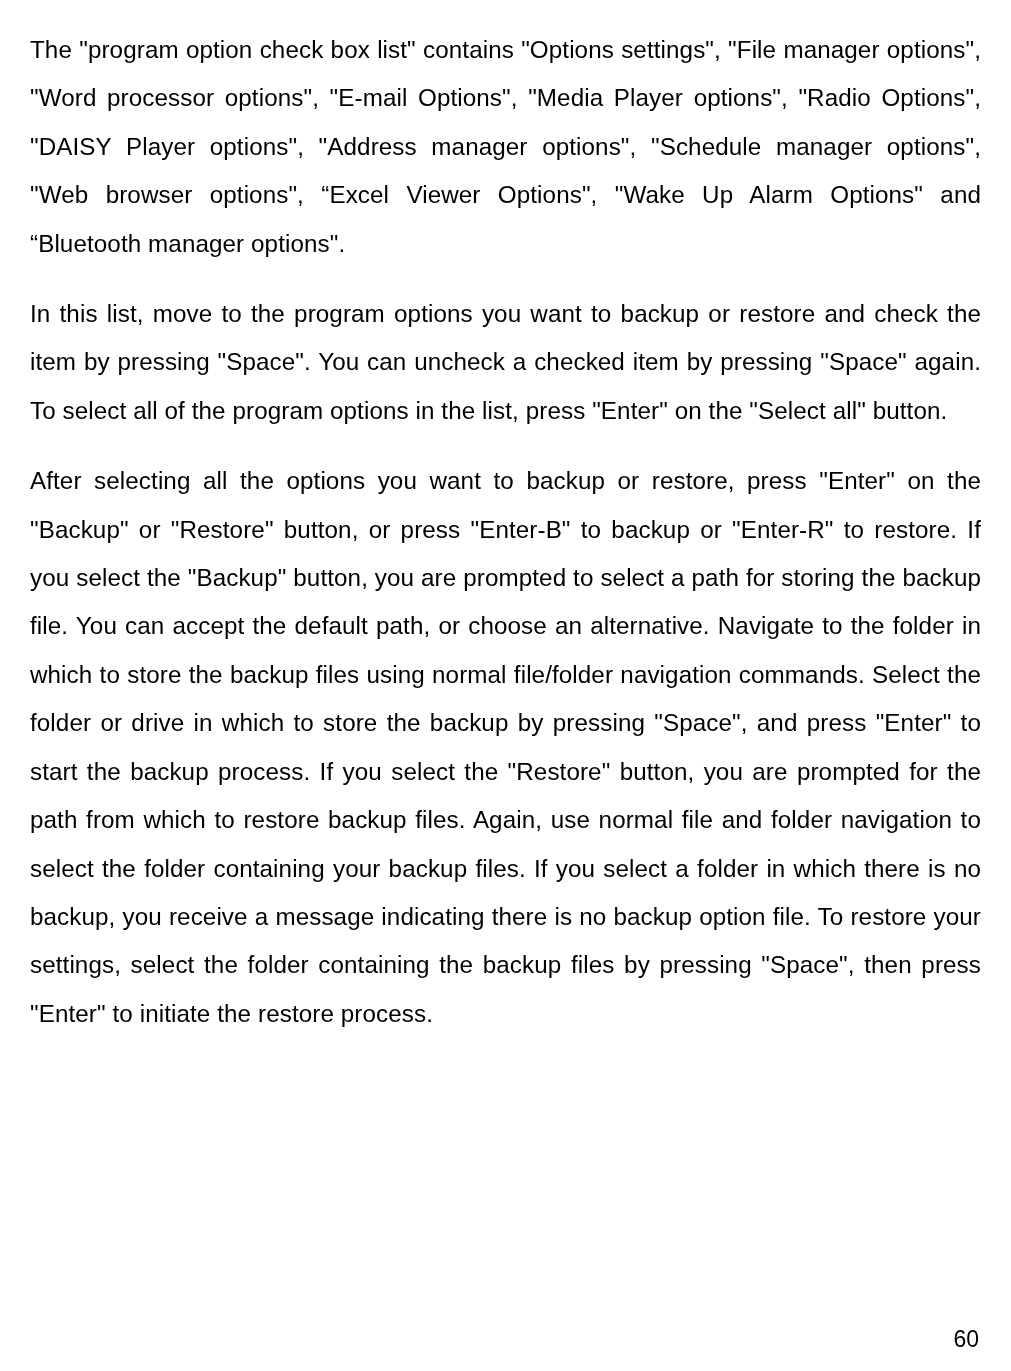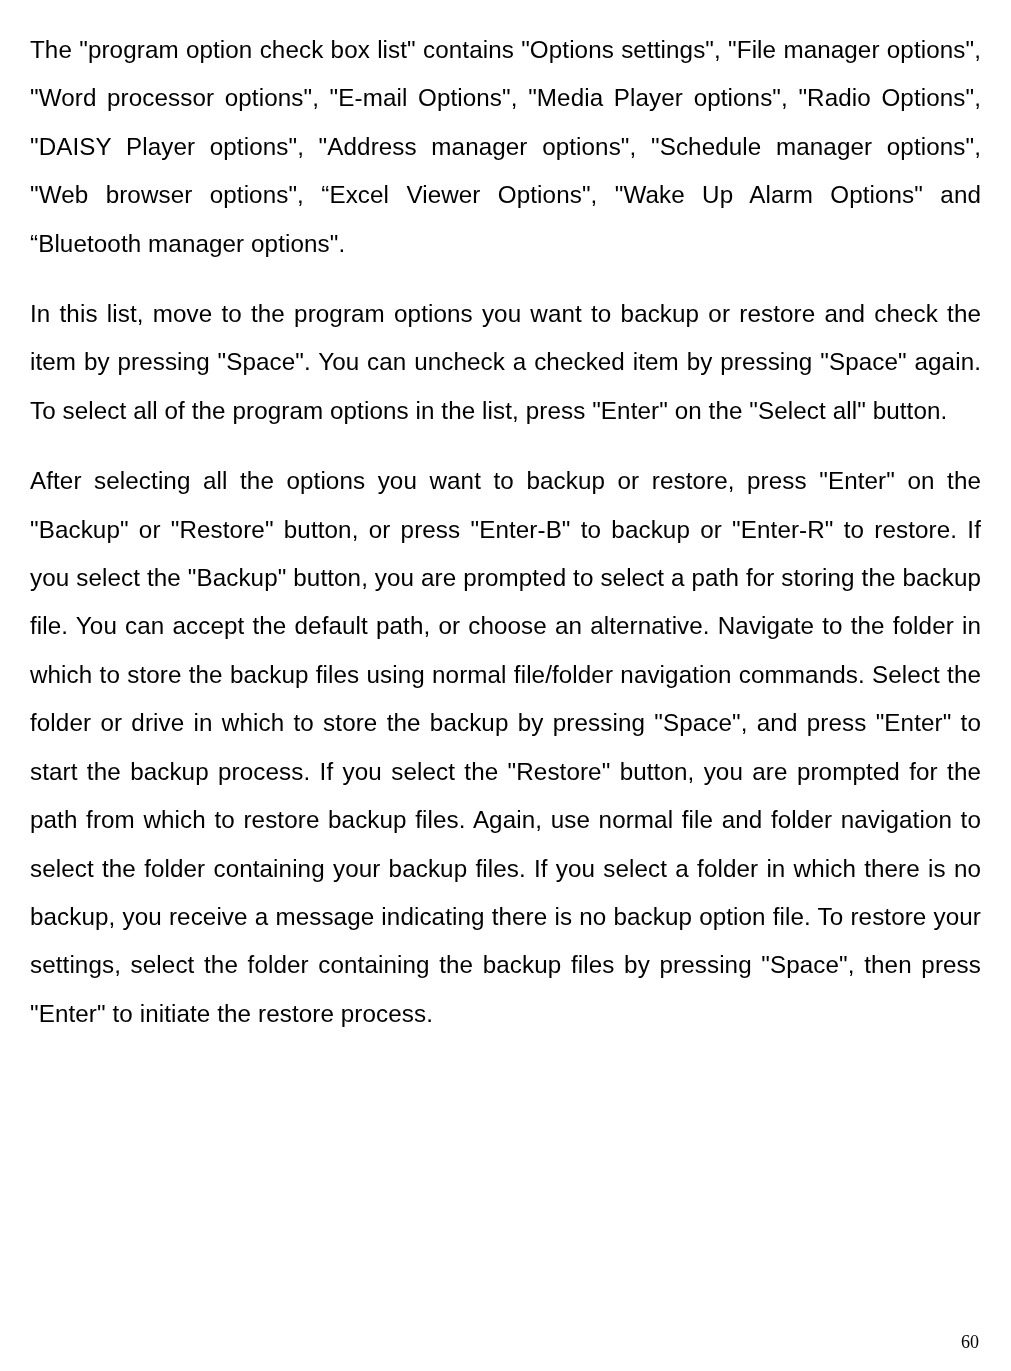--- a/index.html
+++ b/index.html
@@ -17,22 +17,22 @@
       line-height: 2.0;
       text-align: justify;
       text-justify: inter-word;
       margin-bottom: 22px;
       letter-spacing: 0.1px;
     }
     .pagenum {
       position: absolute;
       bottom: 18px;
       right: 32px;
-      font-family: Liberation Serif, serif;
-      font-size: 18px;
+      font-family: Liberation Sans, sans-serif;
+      font-size: 23px;
       color: #000;
     }
   </style>
 </head>
 <body>
 
 <p class="para">The "program option check box list" contains "Options settings", "File manager options", "Word processor options", "E-mail Options", "Media Player options", "Radio Options", "DAISY Player options", "Address manager options", "Schedule manager options", "Web browser options", “Excel Viewer Options", "Wake Up Alarm Options" and “Bluetooth manager options".</p>
 <p class="para">In this list, move to the program options you want to backup or restore and check the item by pressing "Space". You can uncheck a checked item by pressing "Space" again. To select all of the program options in the list, press "Enter" on the "Select all" button.</p>
 <p class="para">After selecting all the options you want to backup or restore, press "Enter" on the "Backup" or "Restore" button, or press "Enter-B" to backup or "Enter-R" to restore. If you select the "Backup" button, you are prompted to select a path for storing the backup file. You can accept the default path, or choose an alternative. Navigate to the folder in which to store the backup files using normal file/folder navigation commands. Select the folder or drive in which to store the backup by pressing "Space", and press "Enter" to start the backup process. If you select the "Restore" button, you are prompted for the path from which to restore backup files. Again, use normal file and folder navigation to select the folder containing your backup files. If you select a folder in which there is no backup, you receive a message indicating there is no backup option file. To restore your settings, select the folder containing the backup files by pressing "Space", then press "Enter" to initiate the restore process.</p>
 

